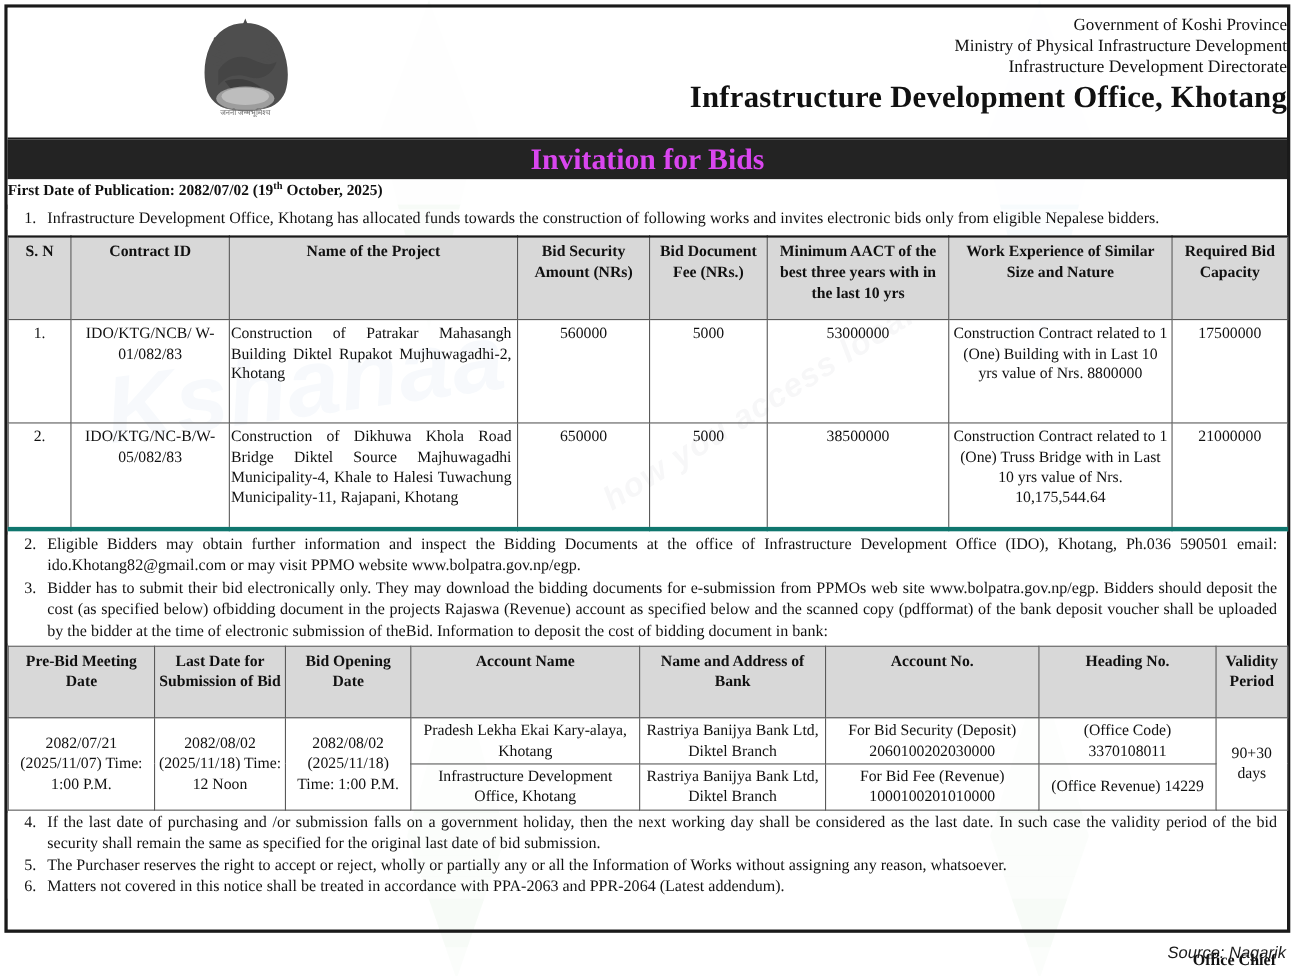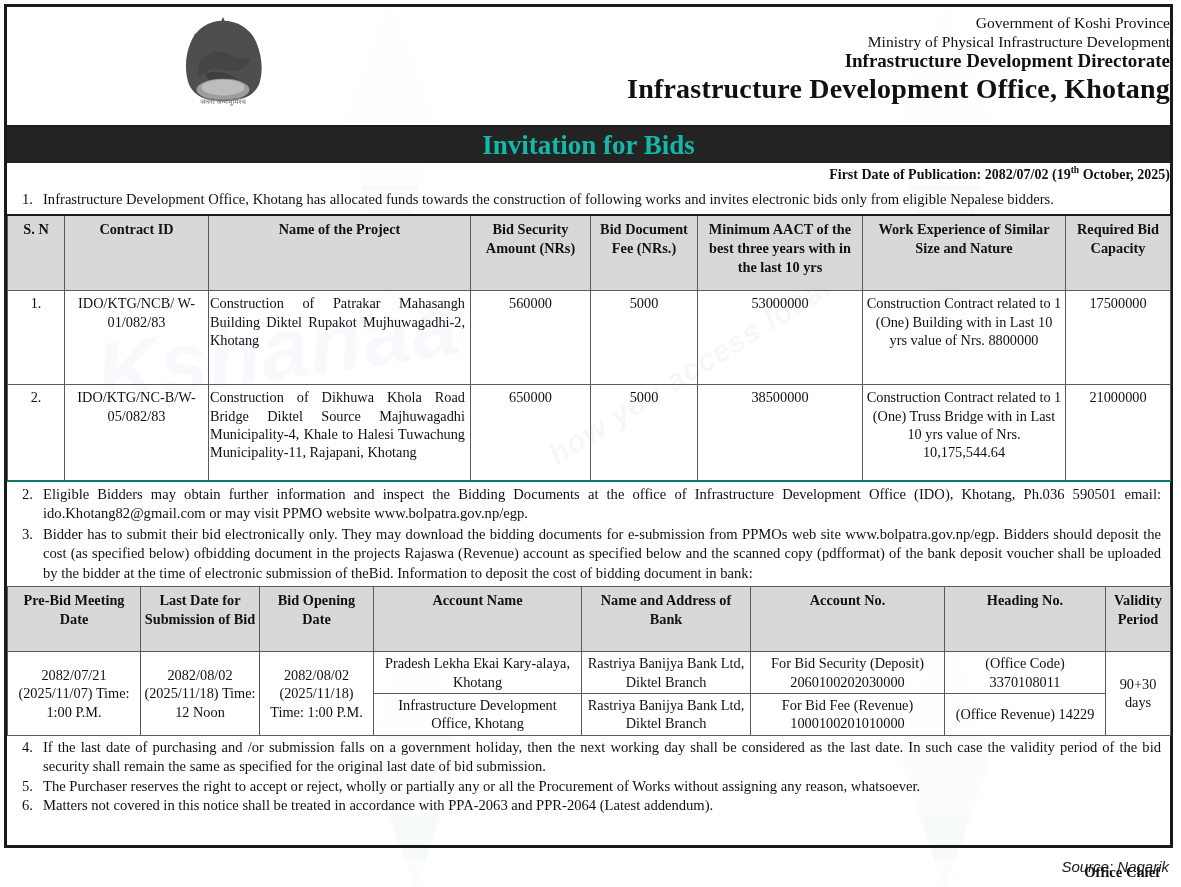--- a/index.html
+++ b/index.html
@@ -77,42 +77,42 @@
     top: 6px;
     width: 108px;
     height: 104px;
   }
   .mh-lines {
     text-align: right;
     padding-top: 6px;
   }
   .mh-l1 { font-size: 15.5px; line-height: 19px; }
   .mh-l2 { font-size: 15.5px; line-height: 19px; }
-  .mh-l3 { font-size: 19px; line-height: 20px; font-weight: bold; }
+  .mh-l3 { font-size: 16px; line-height: 20px; font-weight: normal; }
   .mh-office {
     font-size: 28px;
     font-weight: bold;
     line-height: 34px;
     letter-spacing: .2px;
     margin-top: 1px;
   }
   .mh-city { font-size: 14.5px; font-weight: bold; line-height: 20px; }
 
   
   #title-band {
     background: #232323;
-    color: #14b8a6;
+    color: #d946ef;
     text-align: center;
     height: 36px;
     line-height: 36px;
     font-size: 27px;
     font-weight: bold;
   }
   #pub-date {
-    text-align: right;
+    text-align: left;
     font-size: 14px;
     font-weight: bold;
     padding: 2px 0 3px;
     background: rgba(255,255,255,0.80);
   }
   #pub-date sup { font-size: 9.5px; }
 
   
   .clause {
     display: flex;
@@ -154,21 +154,21 @@
     text-align: center;
     font-weight: normal;
   }
   thead th {
     background: #d8d8d8;
     font-weight: bold;
     vertical-align: top;
     line-height: 19px;
     padding-top: 4px;
   }
-  #bids-table { border-top: 2px solid #1a1a1a; border-bottom: 2px solid #0f766e;}
+  #bids-table { border-top: 2px solid #1a1a1a; border-bottom: 4px solid #0f766e;}
   #bids-table thead th { height: 68px; }
   #bids-table td.justify {
     text-align: justify;
     text-align-last: left;
     padding-left: 1px;
     padding-right: 5px;
     margin-left: 32px;
   }
   #bids-table tbody td { padding-top: 3px; }
   #bids-table tbody tr { height: 94px; }
@@ -361,21 +361,21 @@
     </tbody>
   </table>
 
   <div id="clauses-tail">
     <div class="clause">
       <div class="num">4.</div>
       <div class="txt">If the last date of purchasing and /or submission falls on a government holiday, then the next working day shall be considered as the last date. In such case the validity period of the bid security shall remain the same as specified for the original last date of bid submission.</div>
     </div>
     <div class="clause">
       <div class="num">5.</div>
-      <div class="txt">The Purchaser reserves the right to accept or reject, wholly or partially any or all the Procurement of Works without assigning any reason, whatsoever.</div>
+      <div class="txt">The Purchaser reserves the right to accept or reject, wholly or partially any or all the Information of Works without assigning any reason, whatsoever.</div>
     </div>
     <div class="clause">
       <div class="num">6.</div>
       <div class="txt">Matters not covered in this notice shall be treated in accordance with PPA-2063 and PPR-2064 (Latest addendum).</div>
     </div>
   </div>
 
   <div id="office-chief">Office Chief</div>
 </div>
 

